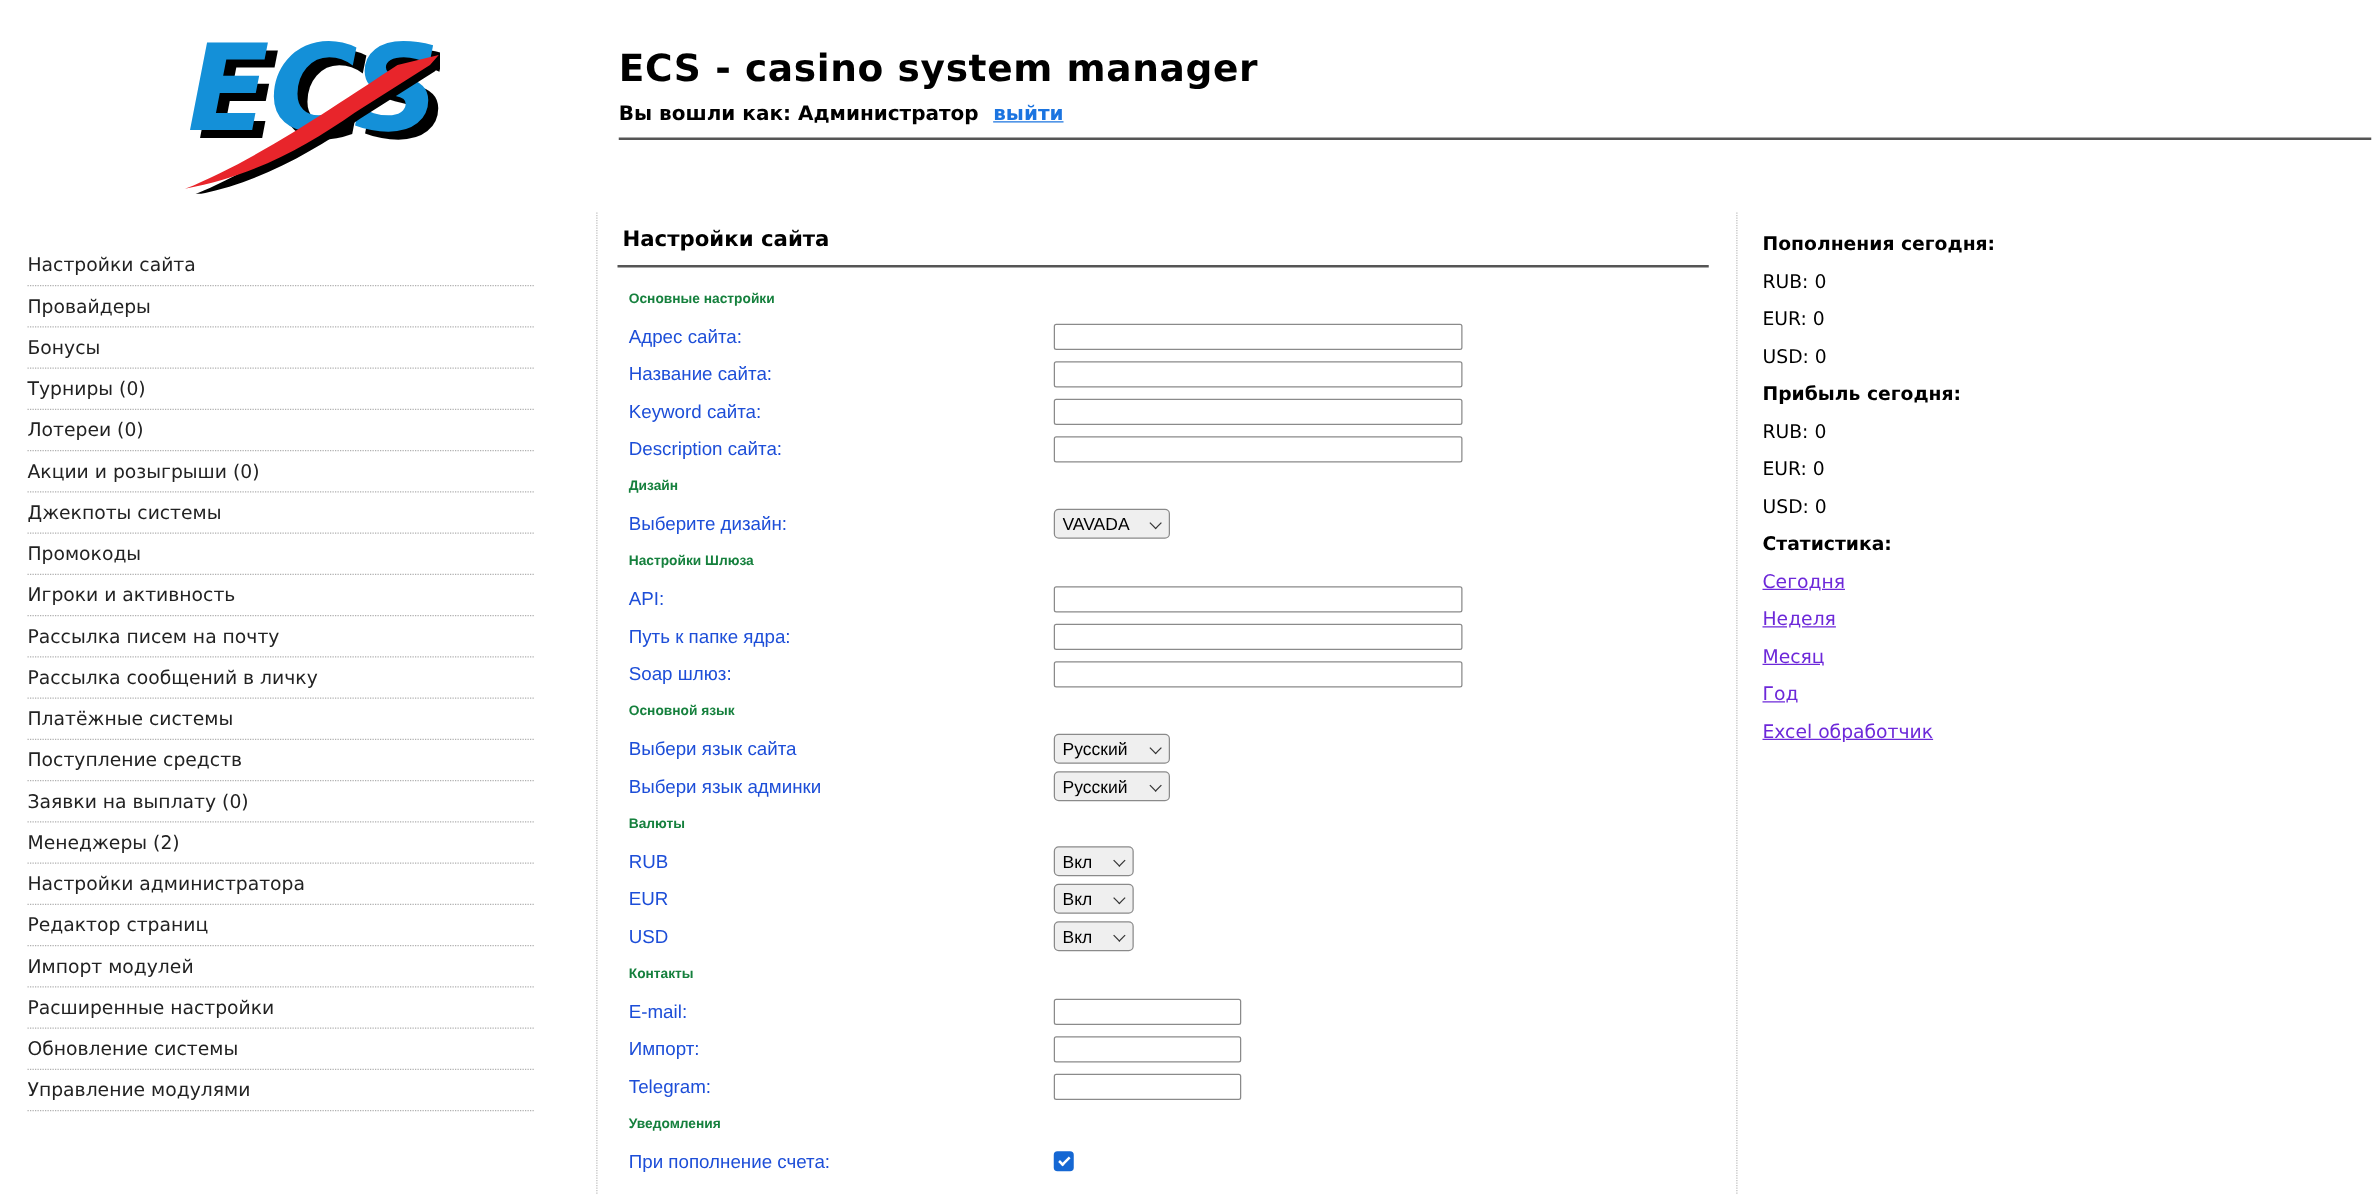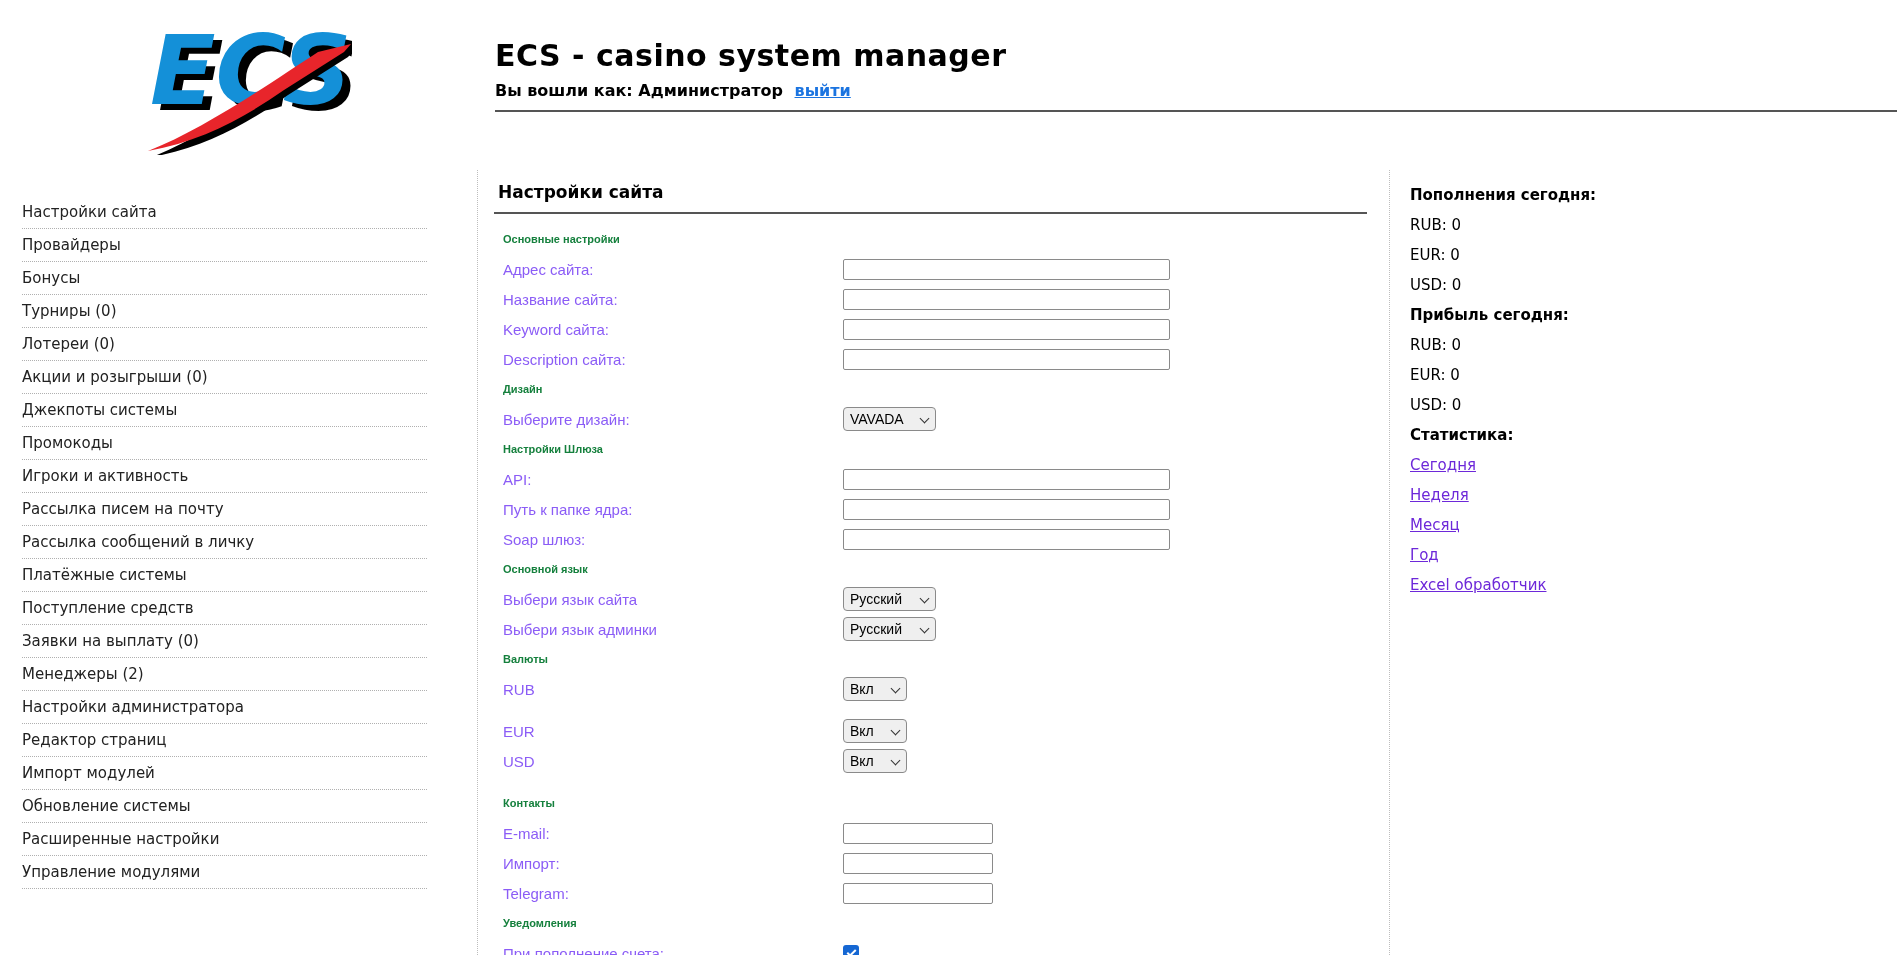--- a/index.html
+++ b/index.html
@@ -24,25 +24,25 @@
 
   
   .main-panel { position:absolute; left:477px; top:170px; width:913px; height:785px;
                 border-left:1px dotted #bdbdbd; border-right:1px dotted #bdbdbd; }
   .panel-title { margin:12px 0 10px 20px; font-family:"DejaVu Sans", sans-serif;
                  font-weight:bold; font-size:17px; color:#000; }
   .panel-hr { border:none; border-top:2px solid #555555; margin:0 22px 0 16px; }
   .form { margin-top:14px; }
   .row { display:flex; align-items:center; height:22px; margin:0 0 8px 25px; }
   .row.sec { font-weight:bold; font-size:11px; color:#15803d; }
-  .row label { width:340px; font-size:15px; color:#8b5cf6; }
+  .row label { width:340px; font-size:15px; color:#1d4ed8; }
   .row input[type=text] { width:327px; height:21px; border:1px solid #8a8a8a; border-radius:2px;
                           background:#fff; font-size:14px; padding:0 4px; }
   .row input.narrow { width:150px; }
-  .gap-sm { margin-top:20px; }
+  .gap-sm { margin-top:8px; }
   .gap-lg { }
 
   .sel { position:relative; display:inline-block; }
   .sel select { appearance:none; -webkit-appearance:none; height:24px; background:#efefef;
                 border:1px solid #8a8a8a; border-radius:4px; font-family:"Liberation Sans",sans-serif;
                 font-size:14px; color:#000; padding:0 20px 0 6px; }
   .sel.w92 select { width:93px; }
   .sel.w64 select { width:64px; }
   .sel::after { content:""; position:absolute; right:8px; top:8px; width:6px; height:6px;
                 border-right:1.8px solid #333; border-bottom:1.8px solid #333;
@@ -94,22 +94,22 @@
   <div class="side-item">Игроки и активность</div>
   <div class="side-item">Рассылка писем на почту</div>
   <div class="side-item">Рассылка сообщений в личку</div>
   <div class="side-item">Платёжные системы</div>
   <div class="side-item">Поступление средств</div>
   <div class="side-item">Заявки на выплату (0)</div>
   <div class="side-item">Менеджеры (2)</div>
   <div class="side-item">Настройки администратора</div>
   <div class="side-item">Редактор страниц</div>
   <div class="side-item">Импорт модулей</div>
+  <div class="side-item">Расширенные настройки</div>
   <div class="side-item">Обновление системы</div>
-  <div class="side-item">Расширенные настройки</div>
   <div class="side-item">Управление модулями</div>
 </div>
 
 <div class="main-panel">
   <div class="panel-title comic">Настройки сайта</div>
   <hr class="panel-hr">
 
   <div class="form">
     <div class="row sec">
         <span>Основные настройки</span>

